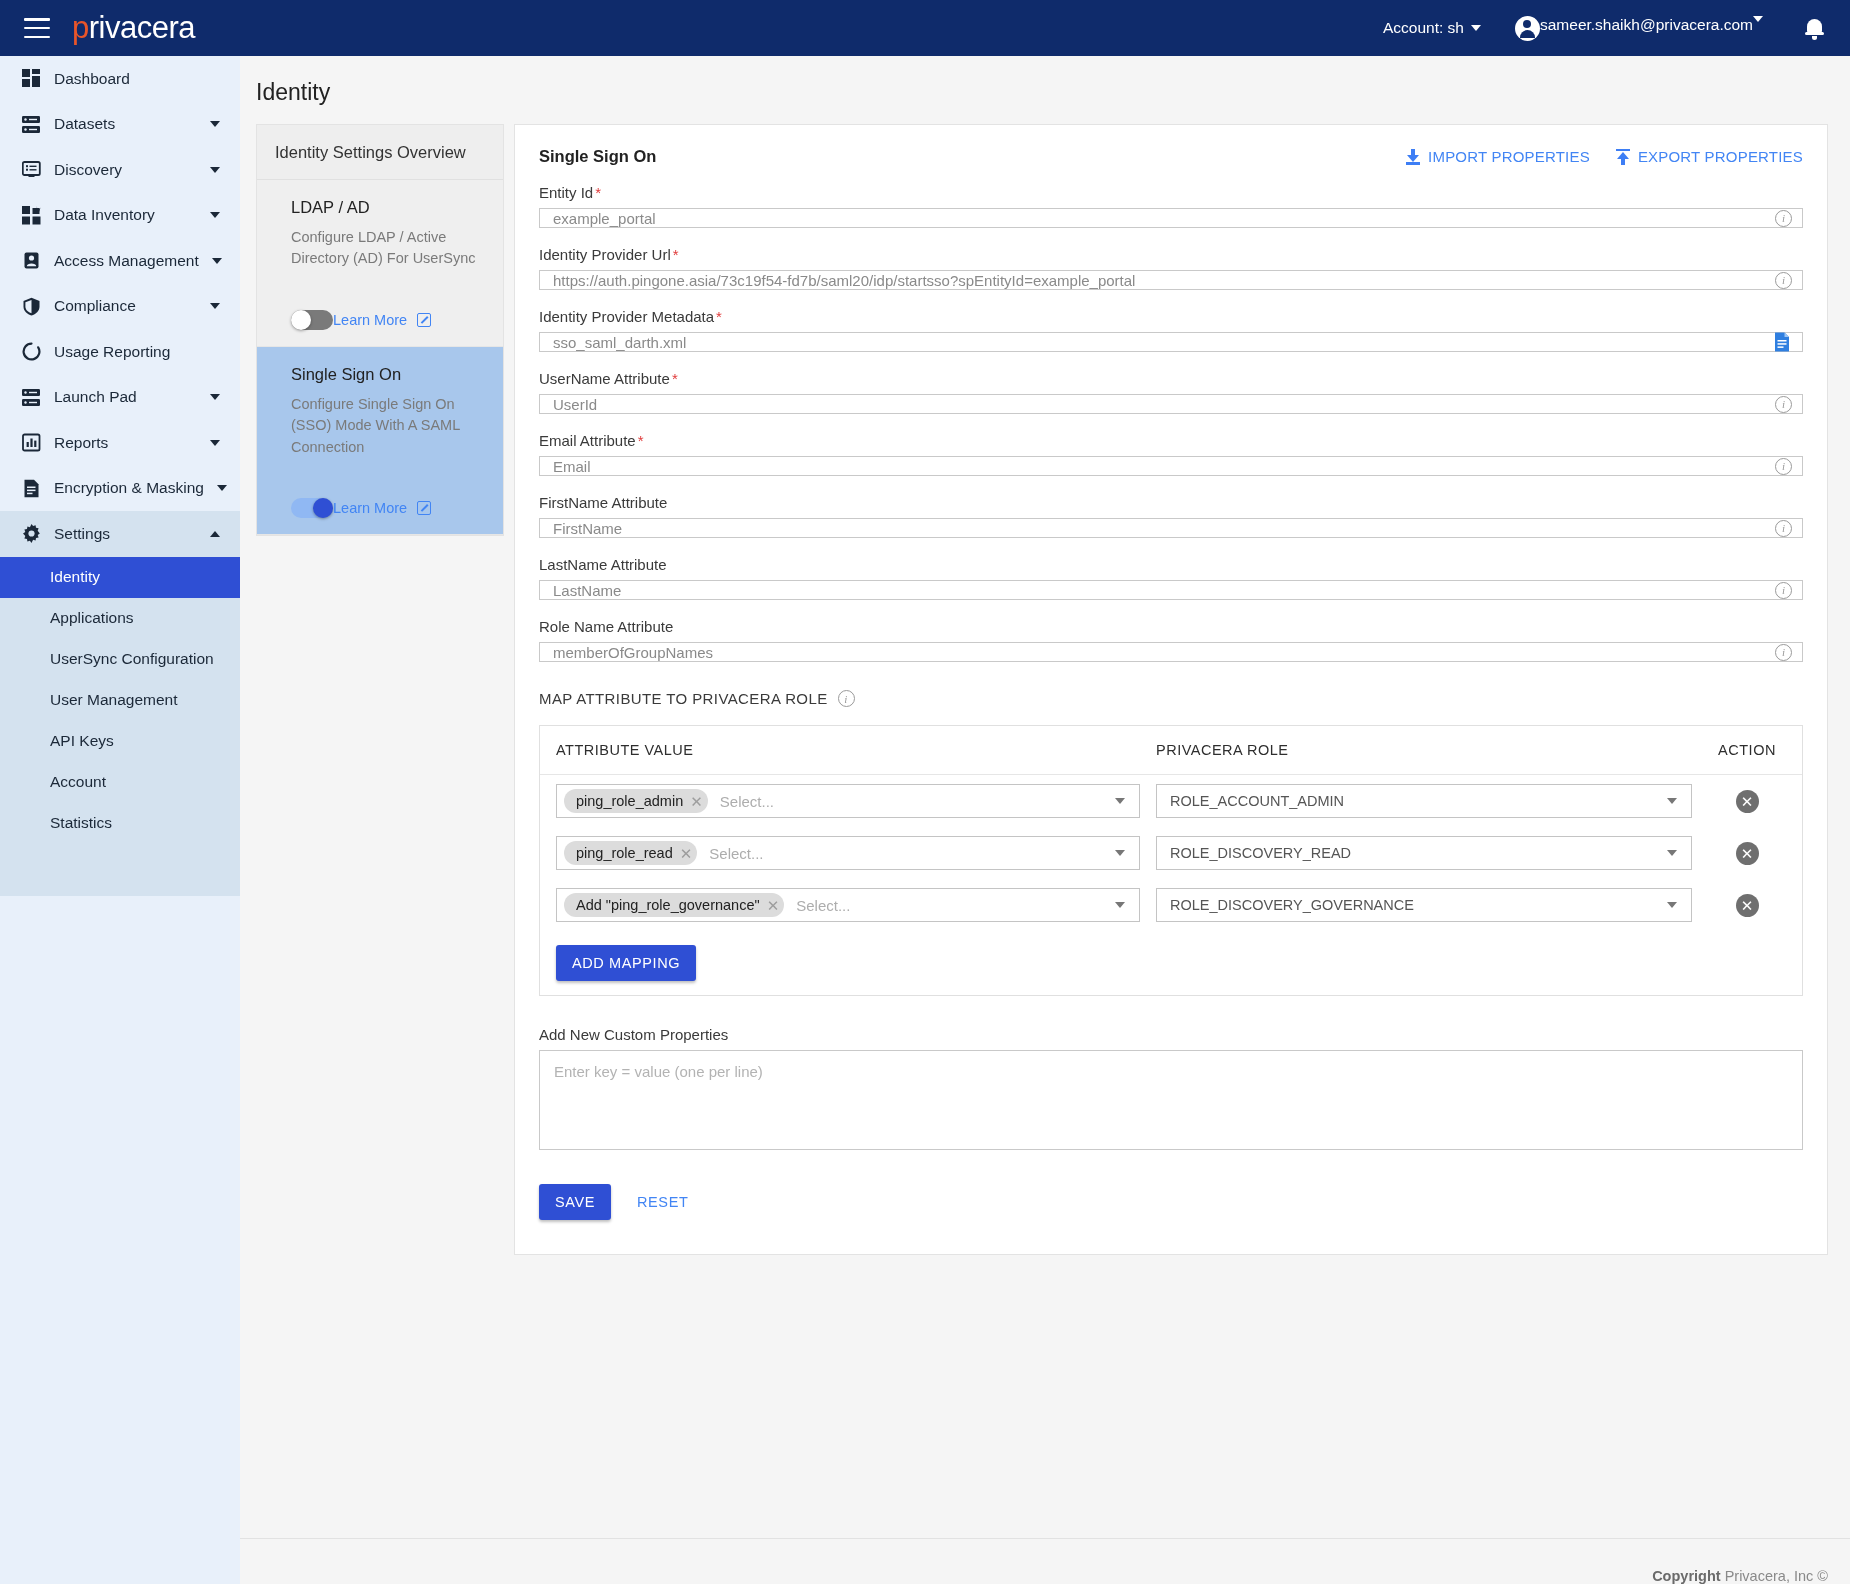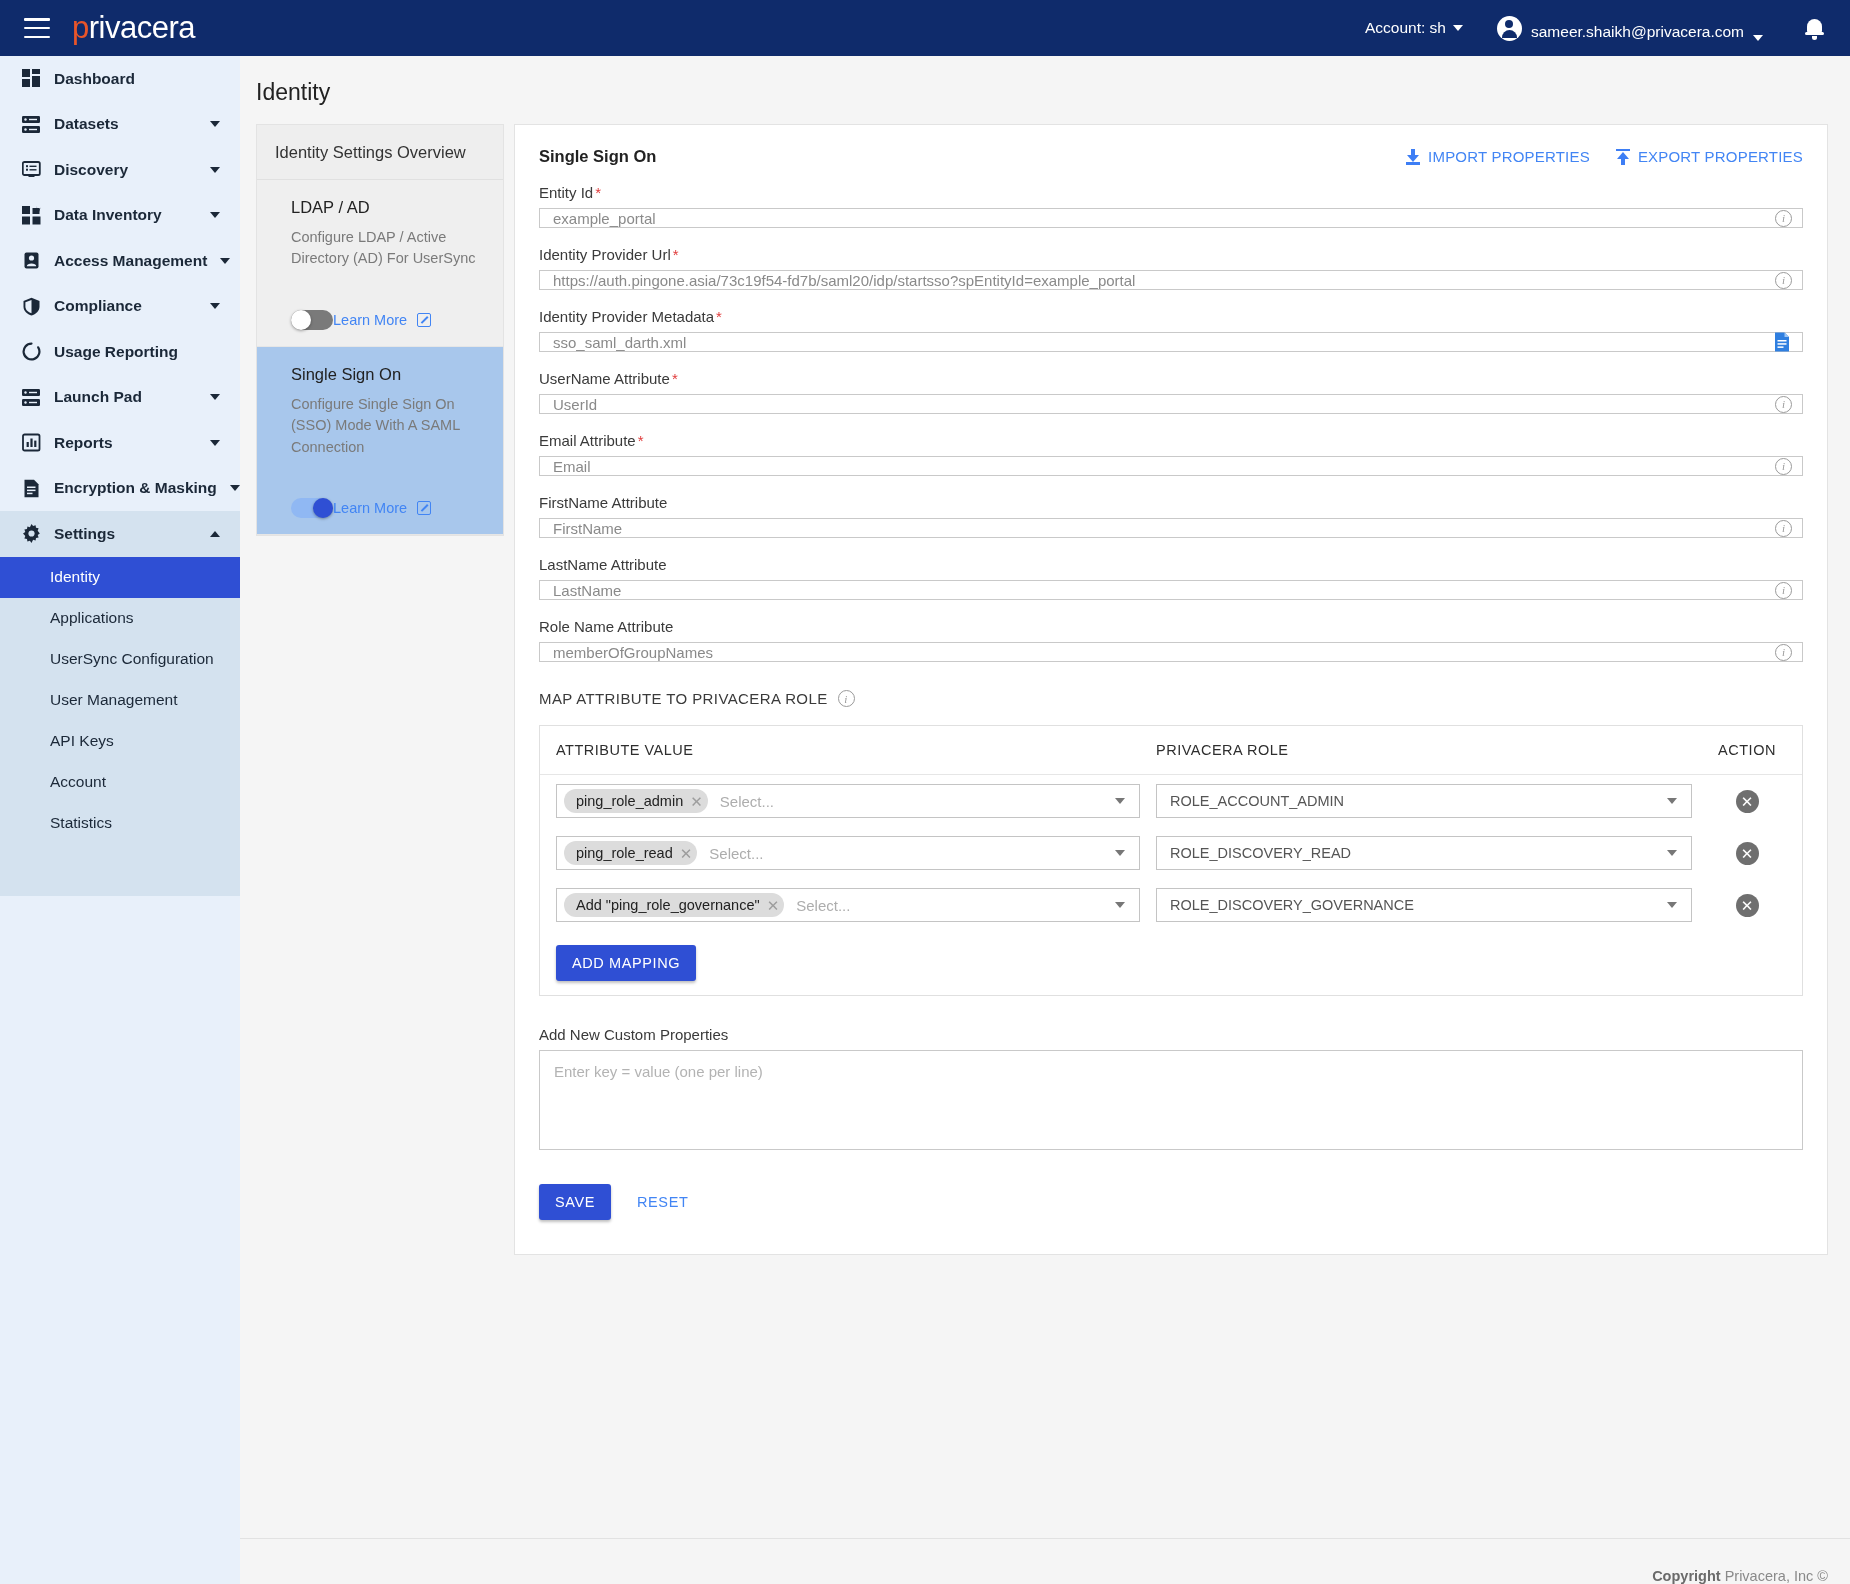--- a/index.html
+++ b/index.html
@@ -18,39 +18,39 @@
     color: #fff;
   }
   .hamburger { width: 26px; height: 20px; display: flex; flex-direction: column; justify-content: space-between; cursor: pointer; margin-right: 22px; }
   .hamburger span { display: block; height: 2.5px; background: #fff; border-radius: 1px; }
   .brand { display: flex; align-items: baseline; font-size: 31px; letter-spacing: -0.5px; font-weight: 400; }
   .brand .p-mark { color: #e8552a; }
   .brand .rest { color: #fff; }
   .topbar-spacer { flex: 1; }
   .acct { font-size: 15.5px; display: flex; align-items: center; gap: 7px; cursor: pointer; margin-right: 34px; }
   .caret-down { width: 0; height: 0; border-left: 5.5px solid transparent; border-right: 5.5px solid transparent; border-top: 6.5px solid #fff; }
-  .user-box { display: flex; align-items: flex-end; gap: 9px; font-size: 15.5px; cursor: pointer; margin-right: 42px; }
+  .user-box { display: flex; align-items: flex-start; font-size: 15.5px; cursor: pointer; margin-right: 42px; }
   .avatar-ic { width: 25px; height: 25px; border-radius: 50%; background: #fff; position: relative; flex: 0 0 25px; }
   .avatar-ic::before { content:''; position:absolute; width:8px; height:8px; border-radius:50%; background:#0f2b6b; left:8.5px; top:4.5px; }
   .avatar-ic::after { content:''; position:absolute; width:15px; height:8px; border-radius:8px 8px 0 0; background:#0f2b6b; left:5px; top:14px; }
   .bell { width: 19px; height: 22px; position: relative; cursor: pointer; }
   .bell::before { content:''; position:absolute; left:2px; top:2px; width:15px; height:14px; background:#fff; border-radius:7.5px 7.5px 2px 2px; }
   .bell::after { content:''; position:absolute; left:0; top:15px; width:19px; height:2.5px; background:#fff; border-radius:2px; }
   .bell i { position:absolute; left:7px; top:18.5px; width:5px; height:4px; background:#fff; border-radius:0 0 3px 3px; }
 
   
   .body-row { display: flex; flex: 1; min-height: 0; }
 
   
   .sidebar { width: 240px; flex: 0 0 240px; background: #e8f0fa; display: flex; flex-direction: column; }
   .nav-item {
     height: 45.5px; display: flex; align-items: center; padding: 0 18px 0 22px;
     font-size: 15.5px; color: #1b2838; cursor: pointer; gap: 13px;
   }
-  .nav-item .lbl { flex: 1; white-space: nowrap; font-weight: bold; }
+  .nav-item .lbl { flex: 1; white-space: nowrap; }
   .nav-ico { width: 19px; height: 19px; flex: 0 0 19px; display: flex; align-items: center; justify-content: center; }
   .nav-ico svg { display: block; }
   .chev { width: 0; height: 0; border-left: 5.5px solid transparent; border-right: 5.5px solid transparent; border-top: 6px solid #1b2838; margin-right: 2px; }
   .chev.up { border-top: none; border-bottom: 6px solid #1b2838; }
   .nav-item.open { background: #d4e2ef; }
   .subnav { background: #d4e2ef; }
   .subnav-item { height: 41px; display: flex; align-items: center; padding-left: 50px; font-size: 15.5px; color: #1b2838; cursor: pointer; }
   .subnav-item.active { background: #2f4fd4; color: #fff; }
   .sidebar-tail { background:#d4e2ef; height: 52px; }
   .sidebar-rest { flex: 1; background: #e8f0fa; }

